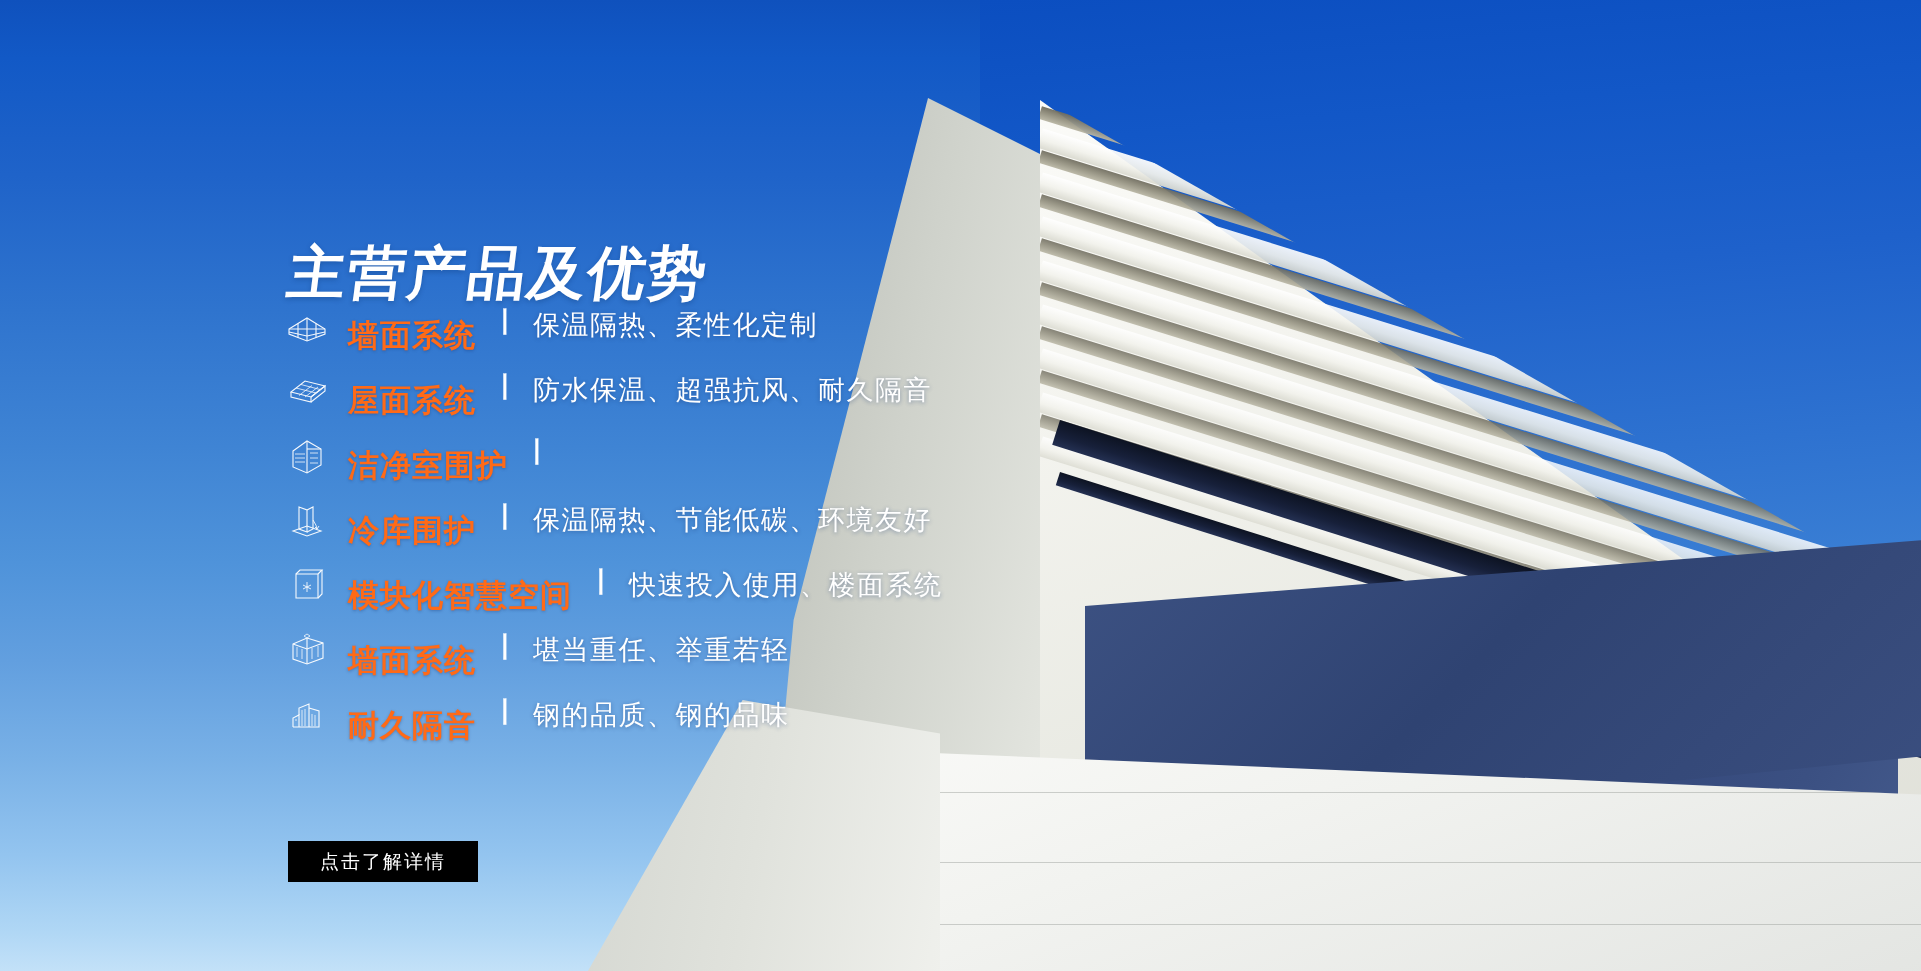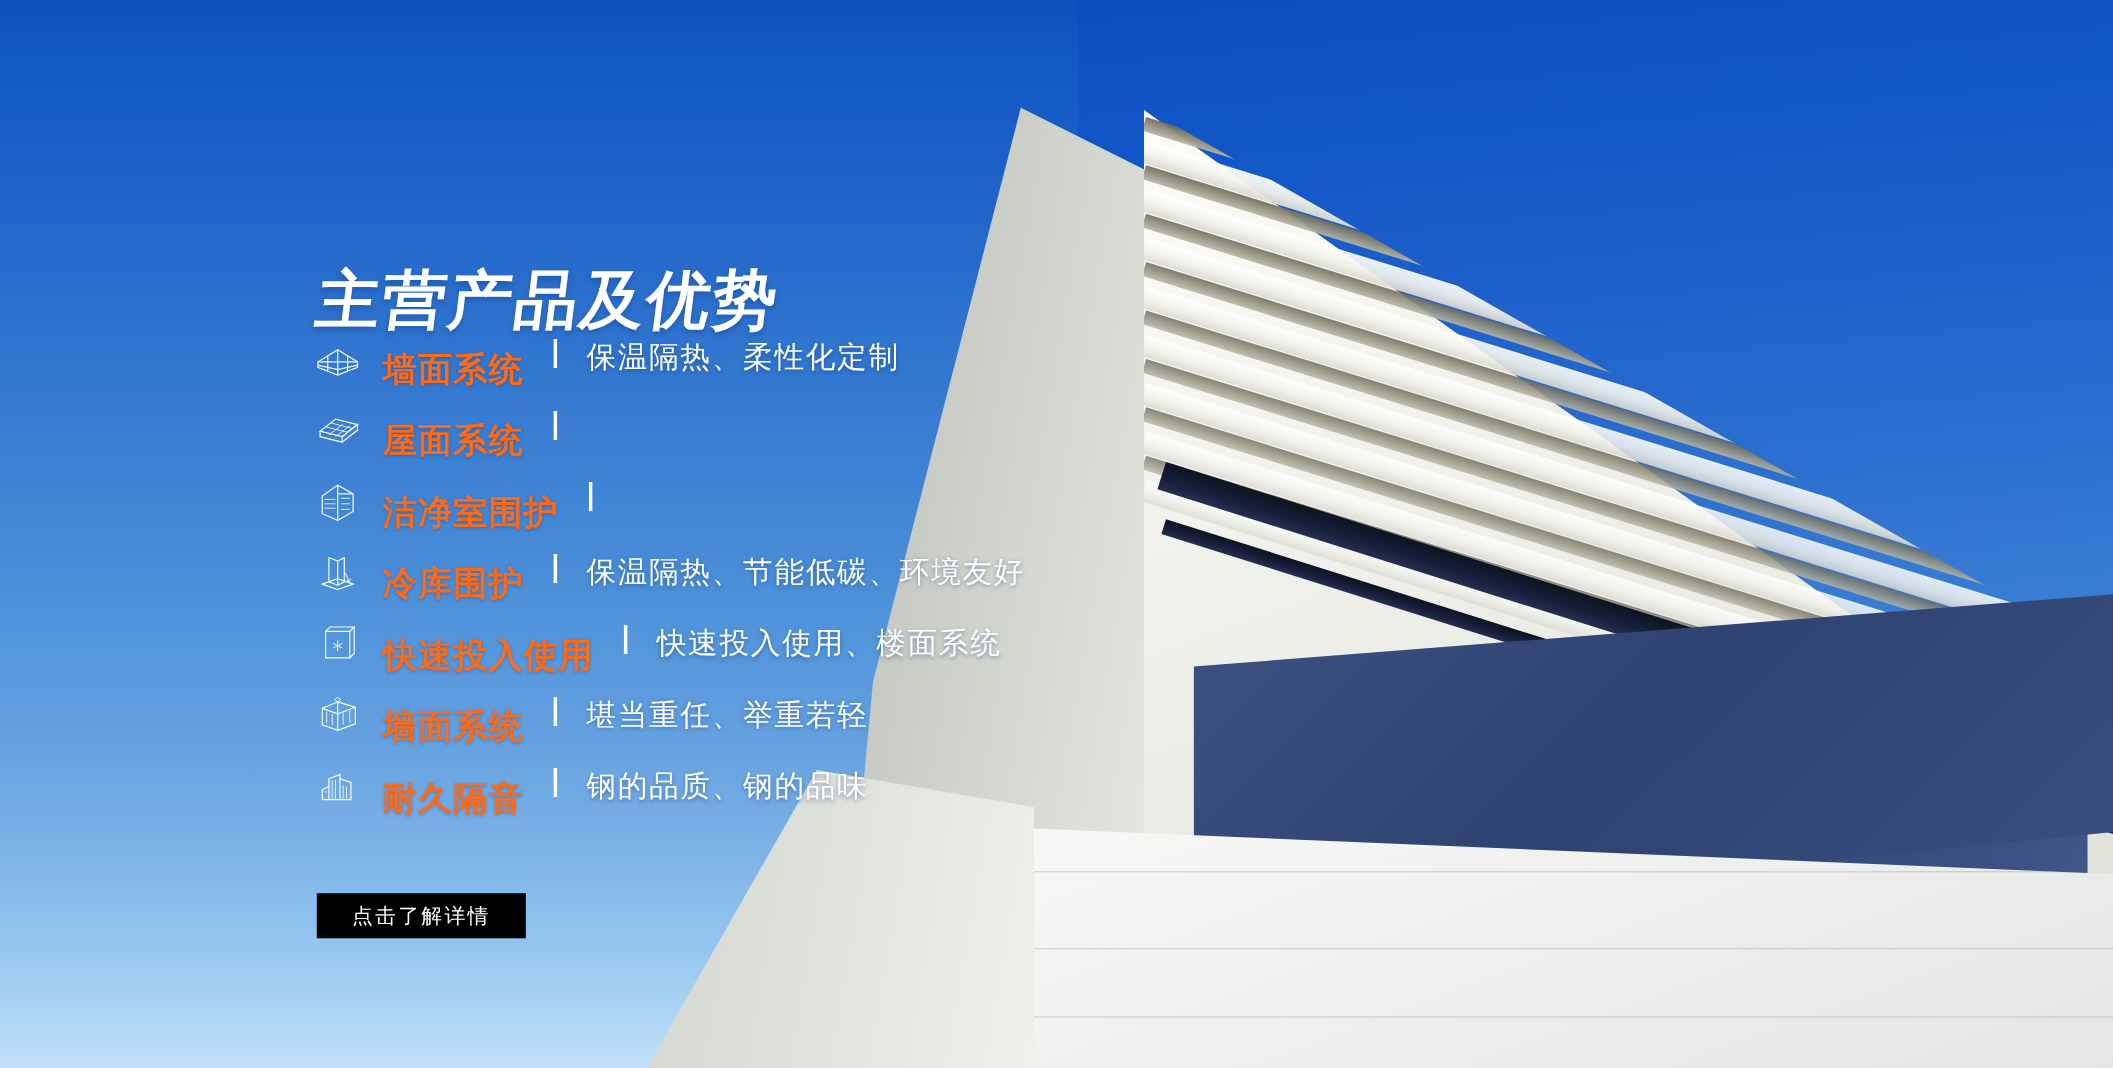--- a/index.html
+++ b/index.html
@@ -230,21 +230,21 @@
     font-size: 27px;
     font-weight: 400;
     letter-spacing: 1.5px;
     font-family: "DejaVu Sans", "Liberation Sans", sans-serif;
     text-shadow: 0 1px 4px rgba(20,50,110,.45);
   }
 
   .cta {
     position: absolute;
     left: 288px;
-    top: 812px;
+    top: 841px;
     width: 190px;
     height: 41px;
     background: #000000;
     color: #ffffff;
     border: 0;
     font-size: 19px;
     letter-spacing: 2px;
     font-family: "DejaVu Sans", "Liberation Sans", sans-serif;
     cursor: pointer;
     display: flex;
@@ -331,20 +331,21 @@
             <path d="M6 24 L6 29 L26 34 L26 29"></path>
             <path d="M26 29 L40 18 L40 23 L26 34"></path>
             <path d="M11 20 L31 25" stroke-width=".8"></path>
             <path d="M16 16.5 L35 21.5" stroke-width=".8"></path>
             <path d="M14 27.5 L27 17.5" stroke-width=".8"></path>
             <path d="M20 29 L33 19" stroke-width=".8"></path>
           </svg>
         </span>
         <span class="f-name">屋面系统</span>
         <span class="f-sep">丨</span>
+        <span class="f-desc">防水保温、超强抗风、耐久隔音</span>
       </div>
 
       <div class="feature-row">
         <span class="f-icon">
           <svg width="44" height="44" viewBox="0 0 44 44" fill="none" stroke="#ffffff" stroke-width="1.1">
             <path d="M8 18 L22 8 L36 16 L36 32 L22 40 L8 34 Z"></path>
             <path d="M22 8 L22 40"></path>
             <path d="M22 16 L36 16"></path>
             <path d="M10 21 L20 21 M10 25 L20 25 M10 29 L20 29" stroke-width=".8"></path>
             <path d="M25 20 L33 20 M25 25 L33 25 M25 30 L33 30" stroke-width=".8"></path>
@@ -372,21 +373,21 @@
       <div class="feature-row">
         <span class="f-icon">
           <svg width="44" height="44" viewBox="0 0 44 44" fill="none" stroke="#ffffff" stroke-width="1.1">
             <path d="M11 11 L33 11 L33 35 L11 35 Z"></path>
             <path d="M11 11 L15 7 L37 7 L33 11"></path>
             <path d="M33 35 L37 31 L37 7"></path>
             <path d="M18 22 L26 26 M18 26 L26 22" stroke-width=".9"></path>
             <path d="M22 19 L22 29" stroke-width=".9"></path>
           </svg>
         </span>
-        <span class="f-name">快速投入使用</span>
+        <span class="f-name">模块化智慧空间</span>
         <span class="f-sep">丨</span>
         <span class="f-desc">快速投入使用、楼面系统</span>
       </div>
 
       <div class="feature-row">
         <span class="f-icon">
           <svg width="44" height="44" viewBox="0 0 44 44" fill="none" stroke="#ffffff" stroke-width="1.1">
             <path d="M8 16 L22 10 L38 15 L38 30 L22 36 L8 31 Z"></path>
             <path d="M22 10 L22 36"></path>
             <path d="M8 16 L22 21 L38 15"></path>

